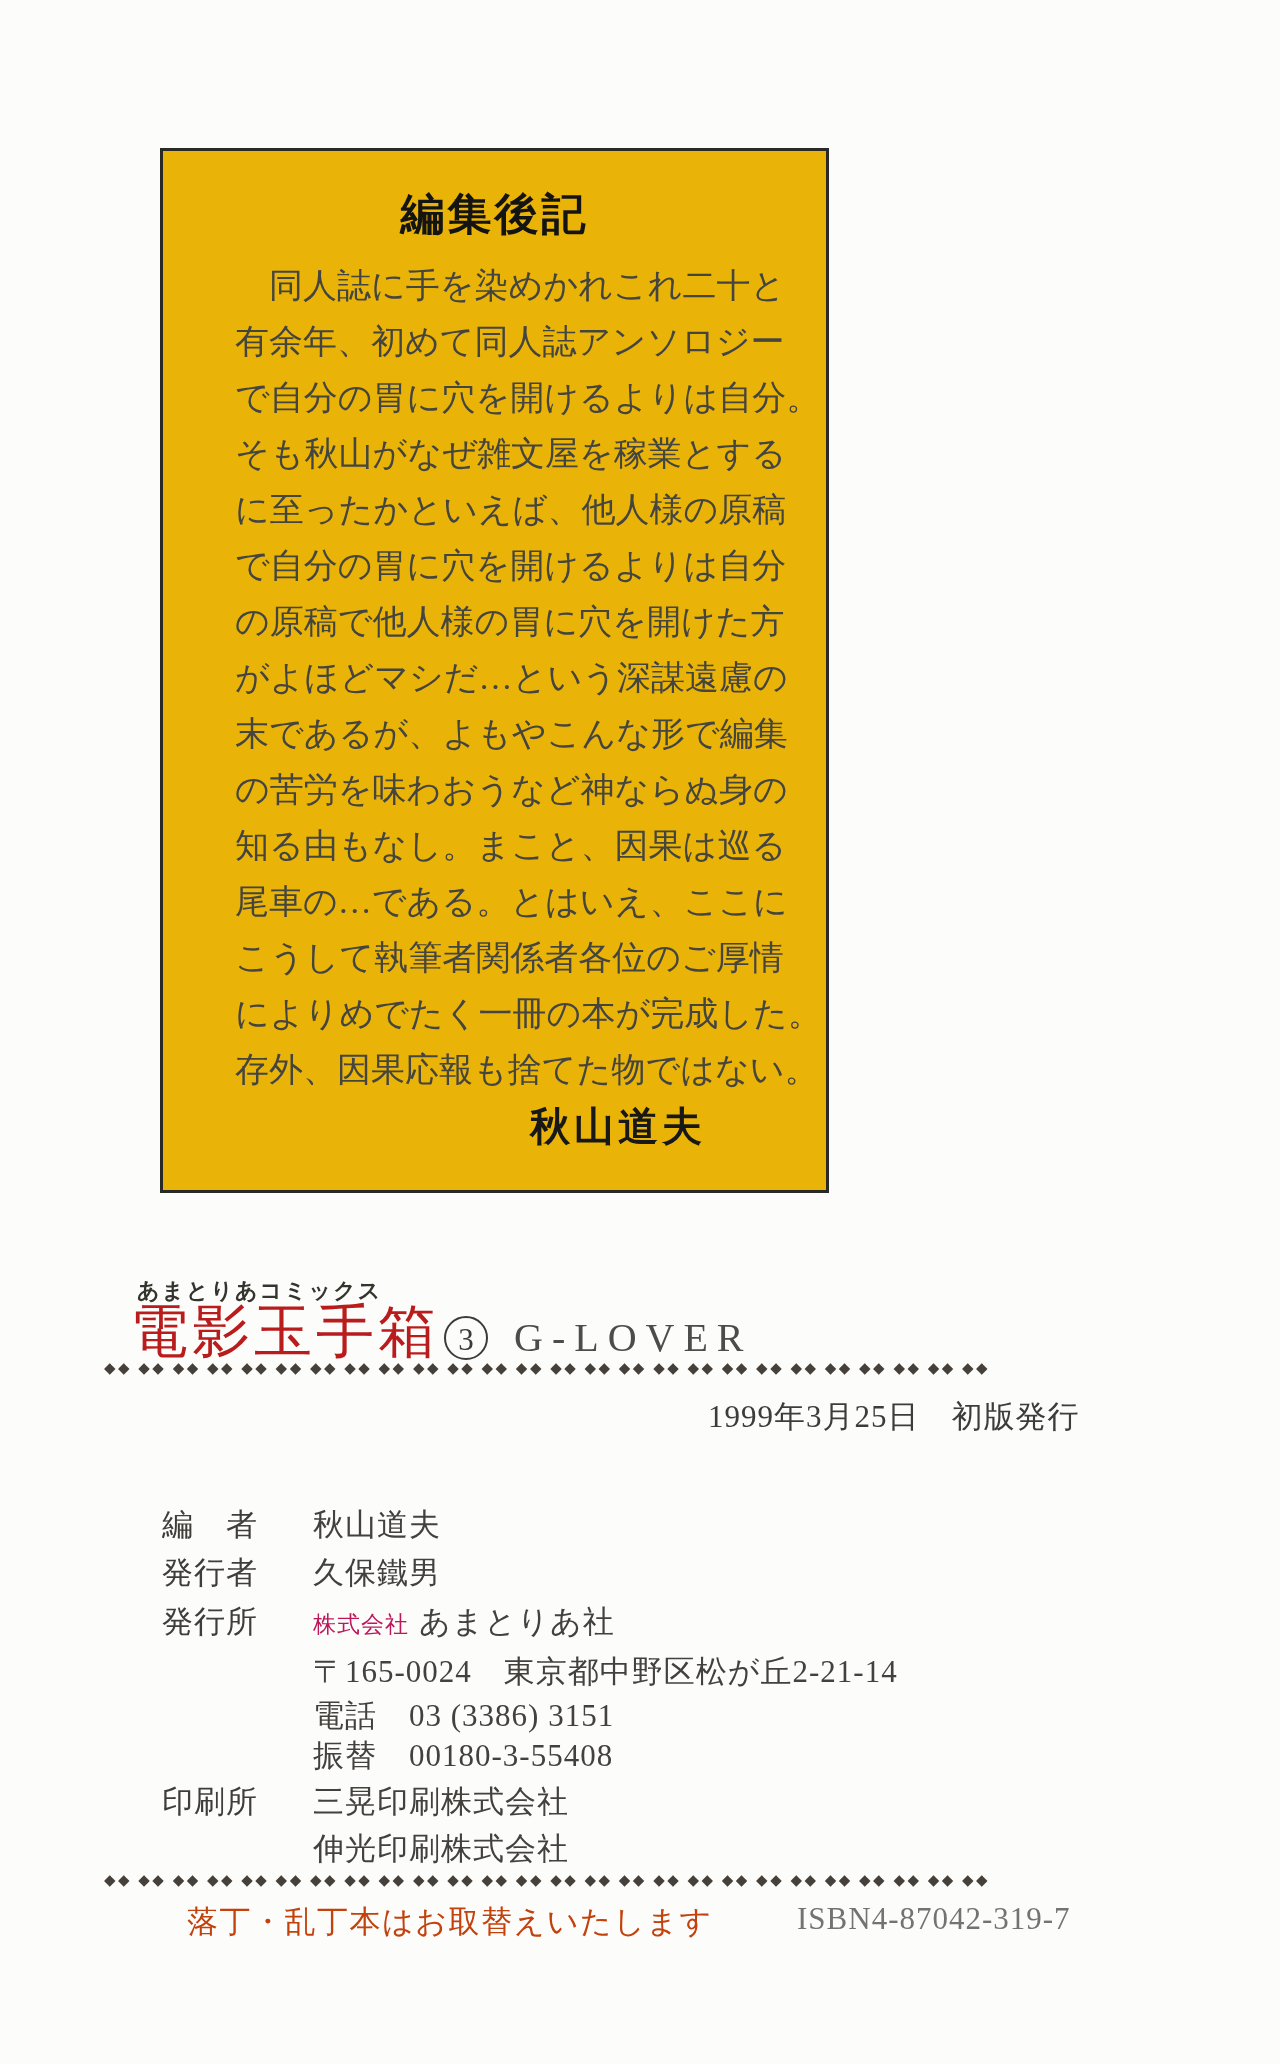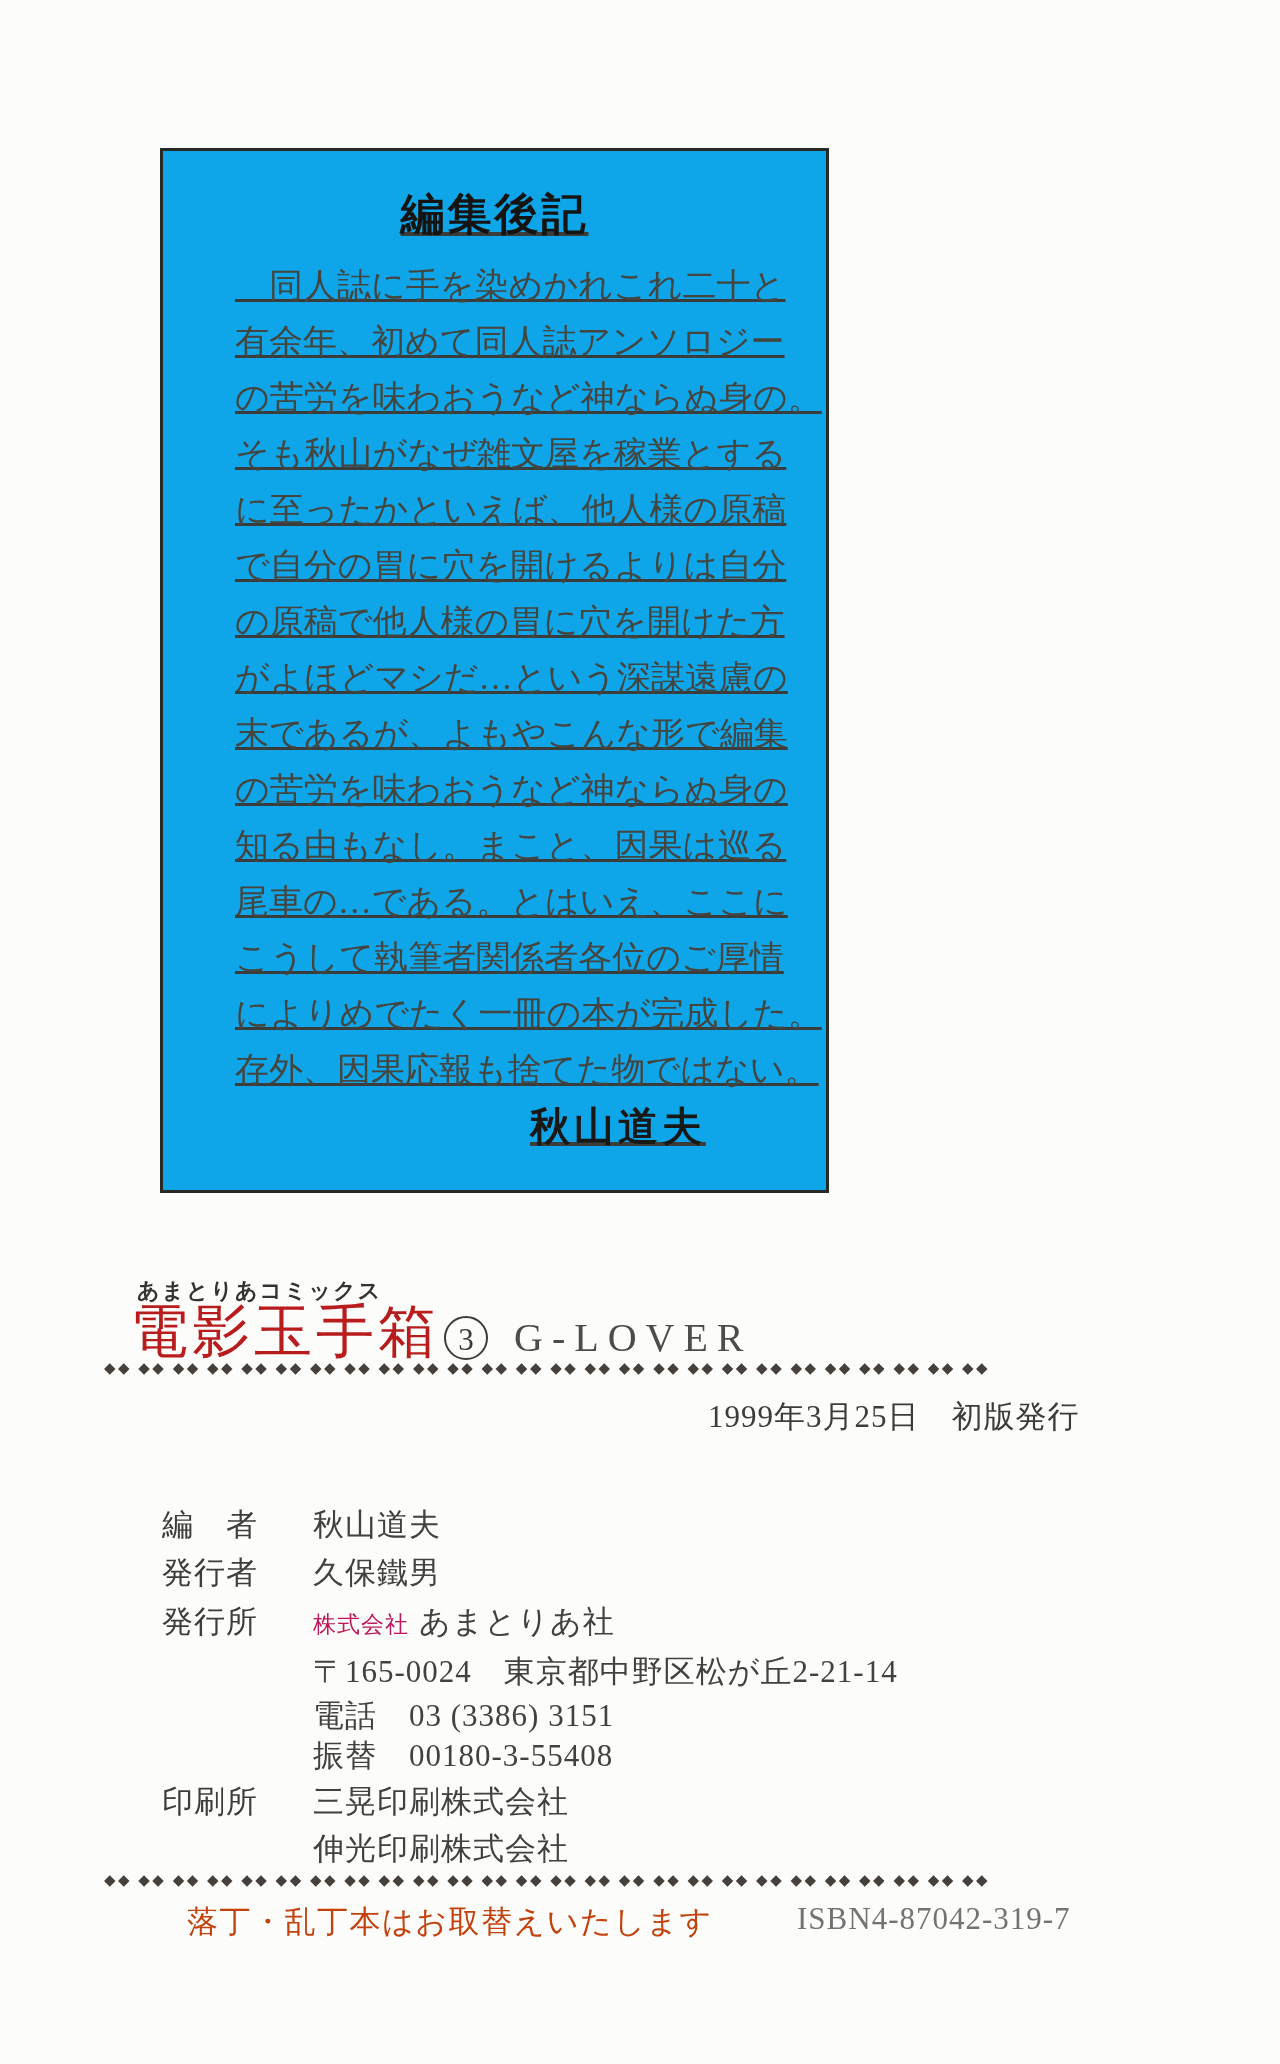--- a/index.html
+++ b/index.html
@@ -12,23 +12,22 @@
     color: #3c3c3a;
     overflow: hidden;
   }
 
   
   .afterword-box {
     position: absolute;
     left: 160px; top: 148px;
     width: 663px; height: 1039px;
     border: 3px solid #292926;
-    background: #0ea5e9;
+    background: #eab308;
     box-sizing: content-box;
-    text-decoration: underline;
   }
   .afterword-title {
     margin-top: 41px;
     text-align: center;
     font-family: "Liberation Sans", sans-serif;
     font-weight: 900;
     font-size: 44px;
     letter-spacing: 3px;
     color: #141412;
     line-height: 1;
@@ -159,21 +158,21 @@
 </head>
 <body>
 
 <div class="page">
 
   <div class="afterword-box">
     <div class="afterword-title">編集後記</div>
     <div class="afterword-body">
       <div class="afterword-line">　同人誌に手を染めかれこれ二十と</div>
       <div class="afterword-line">有余年、初めて同人誌アンソロジー</div>
-      <div class="afterword-line">の苦労を味わおうなど神ならぬ身の。</div>
+      <div class="afterword-line">で自分の胃に穴を開けるよりは自分。</div>
       <div class="afterword-line">そも秋山がなぜ雑文屋を稼業とする</div>
       <div class="afterword-line">に至ったかといえば、他人様の原稿</div>
       <div class="afterword-line">で自分の胃に穴を開けるよりは自分</div>
       <div class="afterword-line">の原稿で他人様の胃に穴を開けた方</div>
       <div class="afterword-line">がよほどマシだ…という深謀遠慮の</div>
       <div class="afterword-line">末であるが、よもやこんな形で編集</div>
       <div class="afterword-line">の苦労を味わおうなど神ならぬ身の</div>
       <div class="afterword-line">知る由もなし。まこと、因果は巡る</div>
       <div class="afterword-line">尾車の…である。とはいえ、ここに</div>
       <div class="afterword-line">こうして執筆者関係者各位のご厚情</div>

